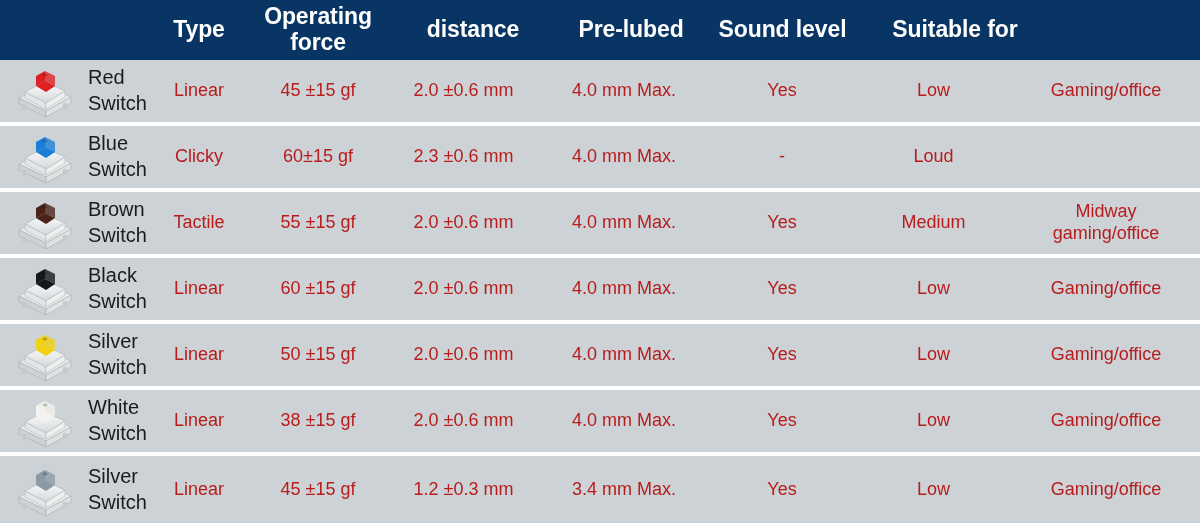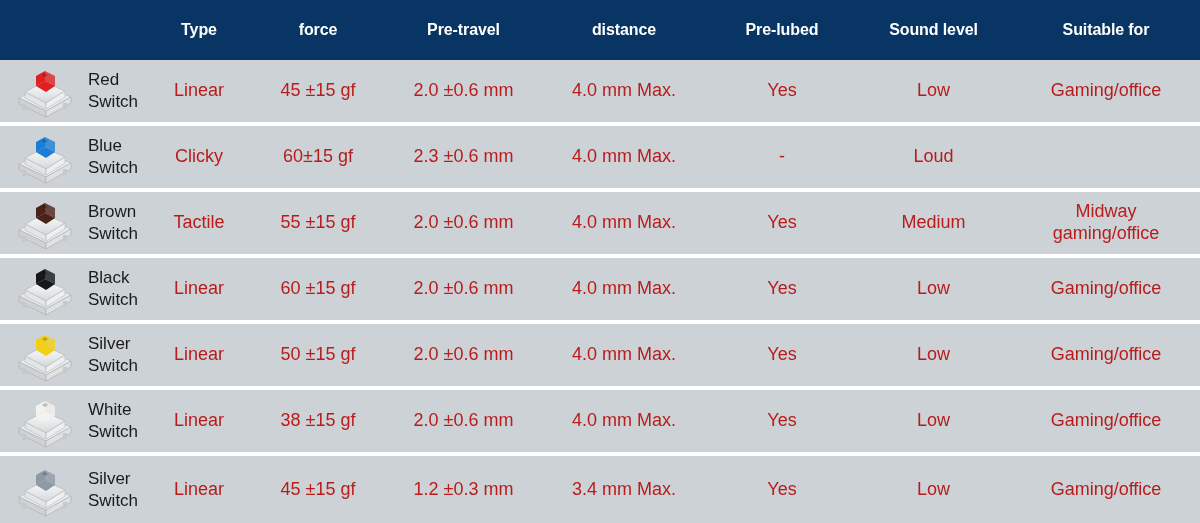--- a/index.html
+++ b/index.html
@@ -27,21 +27,21 @@
   .thead {
     background: #083563;
     height: 60px;
     flex: 0 0 60px;
     display: flex;
     align-items: center;
     color: #ffffff;
   }
   .th {
     font-weight: bold;
-    font-size: 16px;
+    font-size: 23px;
     line-height: 1.12;
     text-align: center;
     color: #ffffff;
     letter-spacing: -0.1px;
   }
 
   
   .tbody {
     flex: 1 1 auto;
     display: flex;
@@ -73,21 +73,21 @@
   .c-sound { width: 157px; flex: 0 0 157px; }
   .c-suit  { width: 188px; flex: 0 0 188px; }
 
   .cell {
     font-size: 18px;
     line-height: 1.2;
     text-align: center;
     color: #b91c1c;
   }
   .name-cell {
-    font-size: 17px;
+    font-size: 20px;
     line-height: 1.28;
     text-align: left;
     color: #1b1b1b;
   }
   .name-cell span { display: block; }
 
   
   .sw-wrap {
     display: flex;
     align-items: center;
@@ -100,24 +100,22 @@
 
 <div class="spec-table">
 
   <div class="thead">
     <div class="c-img"></div>
     <div class="c-name"></div>
     <div class="c-type th">
       <div>Type</div>
     </div>
     <div class="c-force th">
+      <div>Operating</div>
       <div>force</div>
-    </div>
-    <div class="c-pre th">
-      <div>Pre-travel</div>
     </div>
     <div class="c-trav th">
       <div>distance</div>
     </div>
     <div class="c-lube th">
       <div>Pre-lubed</div>
     </div>
     <div class="c-sound th">
       <div>Sound level</div>
     </div>

